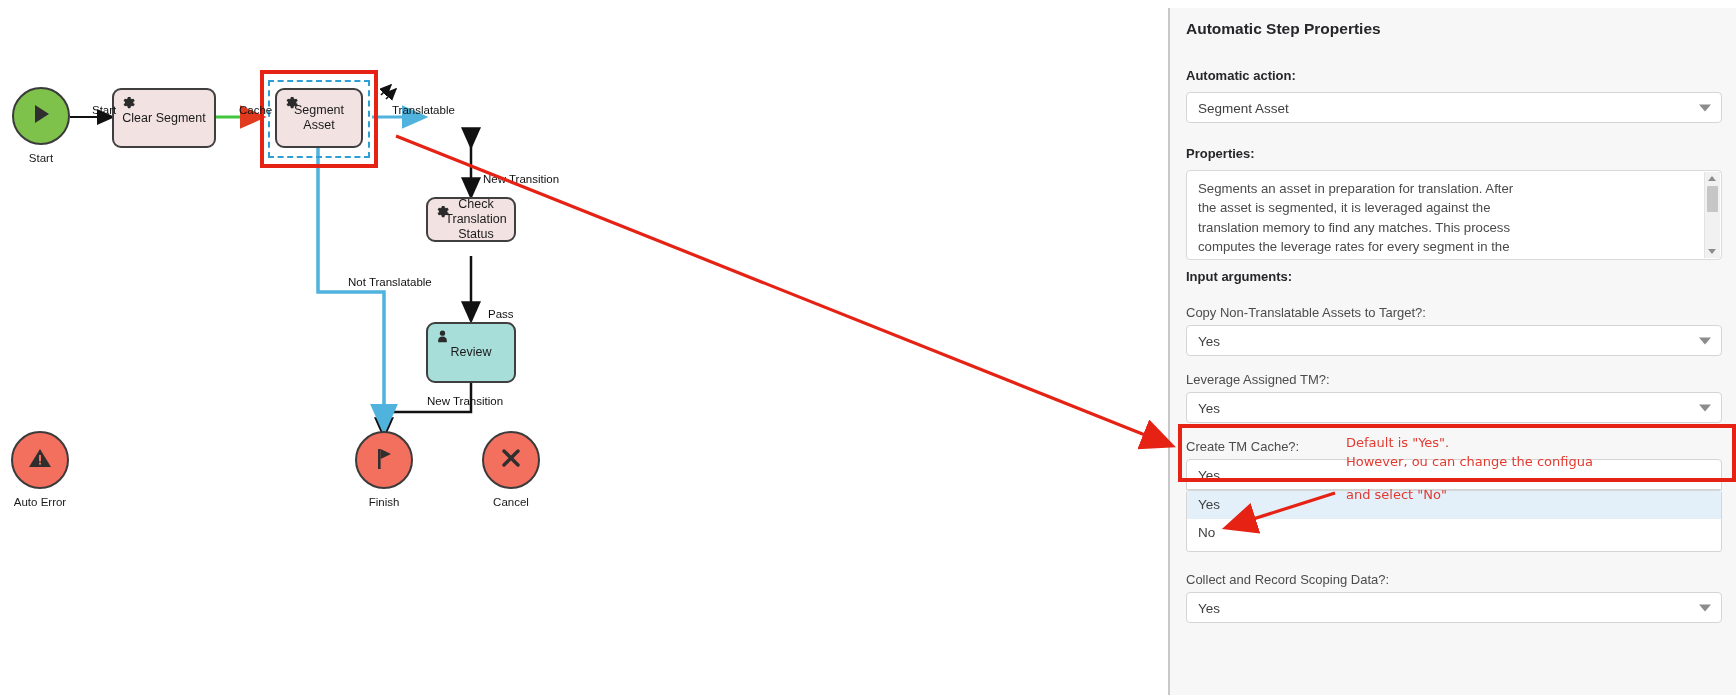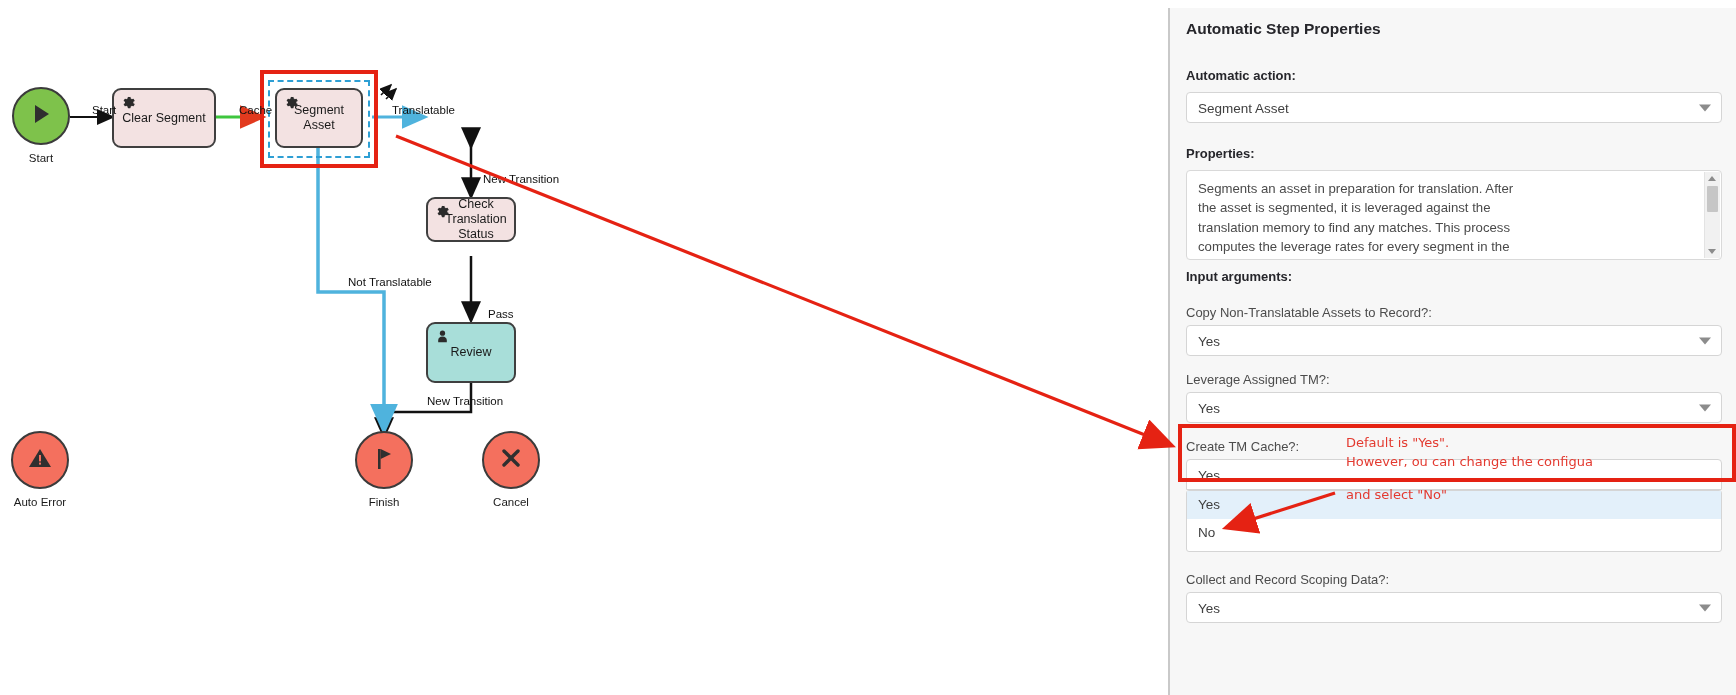--- a/index.html
+++ b/index.html
@@ -372,21 +372,21 @@
       <div class="desc-text">Segments an asset in preparation for translation. After the asset is segmented, it is leveraged against the translation memory to find any matches. This process computes the leverage rates for every segment in the asset, which allows you to use the scoping feature to estimate the cost of</div>
       <div class="desc-scroll">
         <span class="sb-up"></span>
         <span class="sb-thumb"></span>
         <span class="sb-dn"></span>
       </div>
     </div>
 
     <div class="field-label bold" style="left:16px; top:261px;">Input arguments:</div>
 
-    <div class="field-label" style="left:16px; top:297px;">Copy Non-Translatable Assets to Record?:</div>
+    <div class="field-label" style="left:16px; top:297px;">Copy Non-Translatable Assets to Target?:</div>
     <div class="select-box" style="left:16px; top:317px; width:536px;">
       <span class="sel-text">Yes</span>
       <span class="caret"></span>
     </div>
 
     <div class="field-label" style="left:16px; top:364px;">Leverage Assigned TM?:</div>
     <div class="select-box" style="left:16px; top:384px; width:536px;">
       <span class="sel-text">Yes</span>
       <span class="caret"></span>
     </div>

